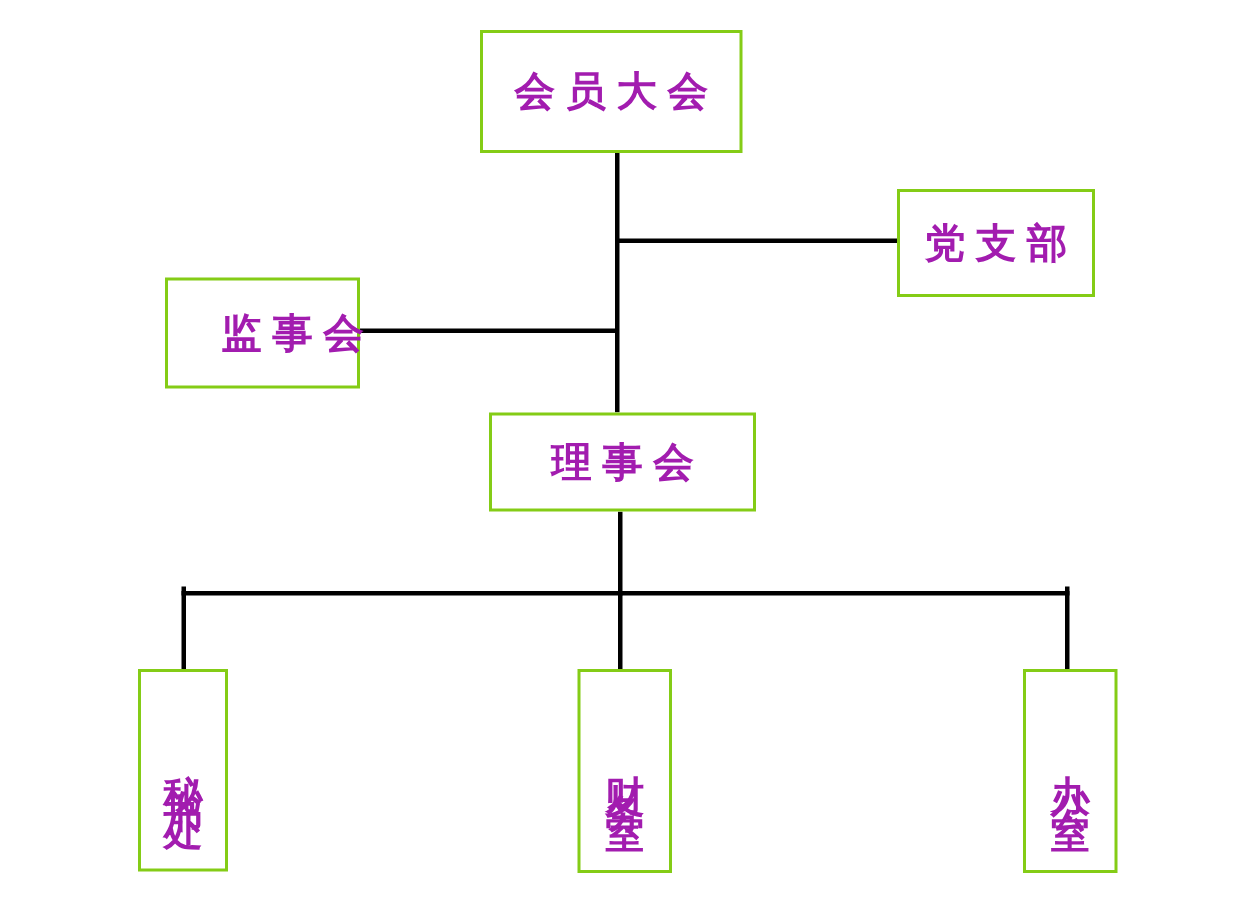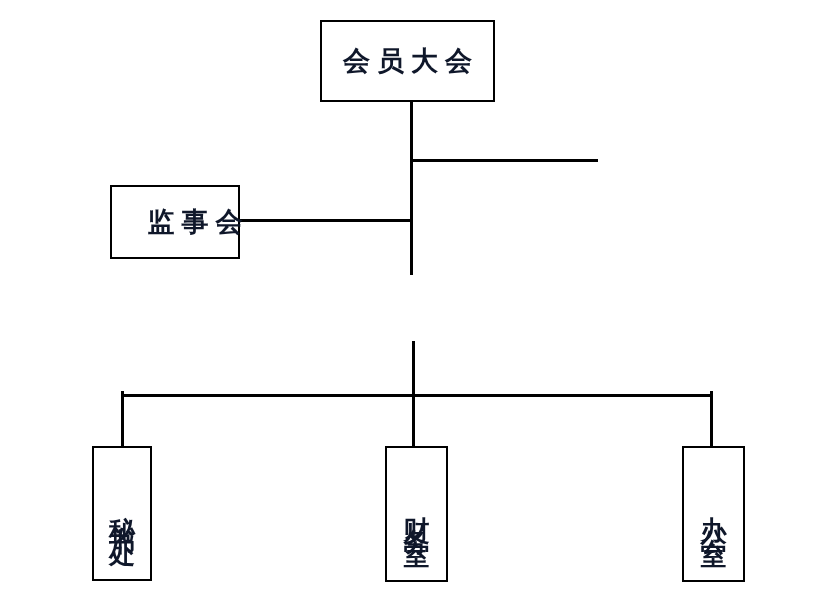--- a/index.html
+++ b/index.html
@@ -9,26 +9,26 @@
   .canvas {
     position: relative;
     width: 832px;
     height: 615px;
     background: #ffffff;
     overflow: hidden;
   }
 
   .node {
     position: absolute;
-    border: 2px solid #000000;
+    border: 2px solid #84cc16;
     background: #ffffff;
     display: flex;
     align-items: center;
     justify-content: center;
-    color: #0f172a;
+    color: #a21caf;
     font-weight: bold;
   }
 
   .node.h-text {
     font-size: 27px;
     letter-spacing: 7px;
     text-indent: 7px; 
     white-space: nowrap;
   }
 
@@ -72,23 +72,25 @@
   <div class="line" id="line-branch-party"></div>
   <div class="line" id="line-branch-supervisory"></div>
   <div class="line" id="line-spine-bottom"></div>
   <div class="line" id="line-rail"></div>
   <div class="line" id="line-drop-left"></div>
   <div class="line" id="line-drop-mid"></div>
   <div class="line" id="line-drop-right"></div>
 
   <div class="node h-text" id="node-members-assembly">会员大会</div>
 
+  <div class="node h-text" id="node-party-branch">党支部</div>
 
   <div class="node h-text" id="node-supervisory-board">监事会</div>
 
+  <div class="node h-text" id="node-council">理事会</div>
 
   <div class="node v-text" id="node-secretariat">秘书处</div>
 
   <div class="node v-text" id="node-finance-office">财务室</div>
 
   <div class="node v-text" id="node-general-office">办公室</div>
 
 </div>
 
 </body></html>

